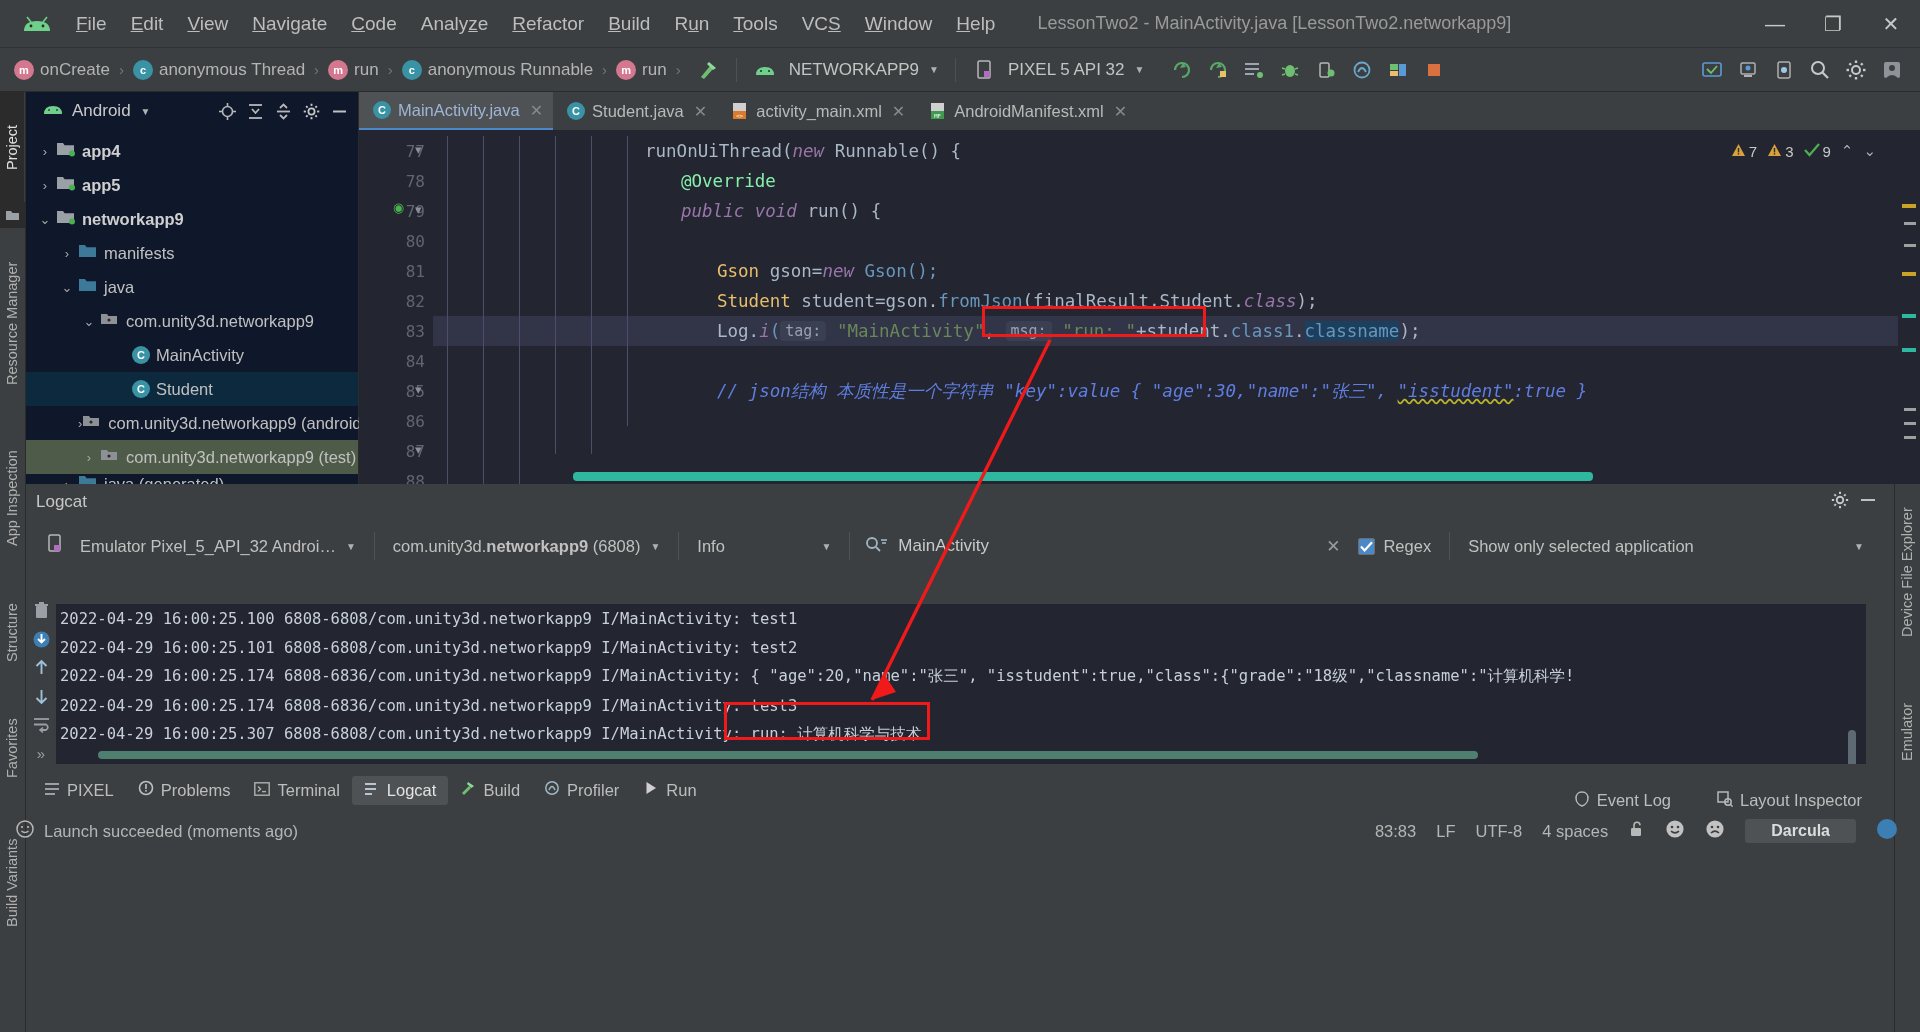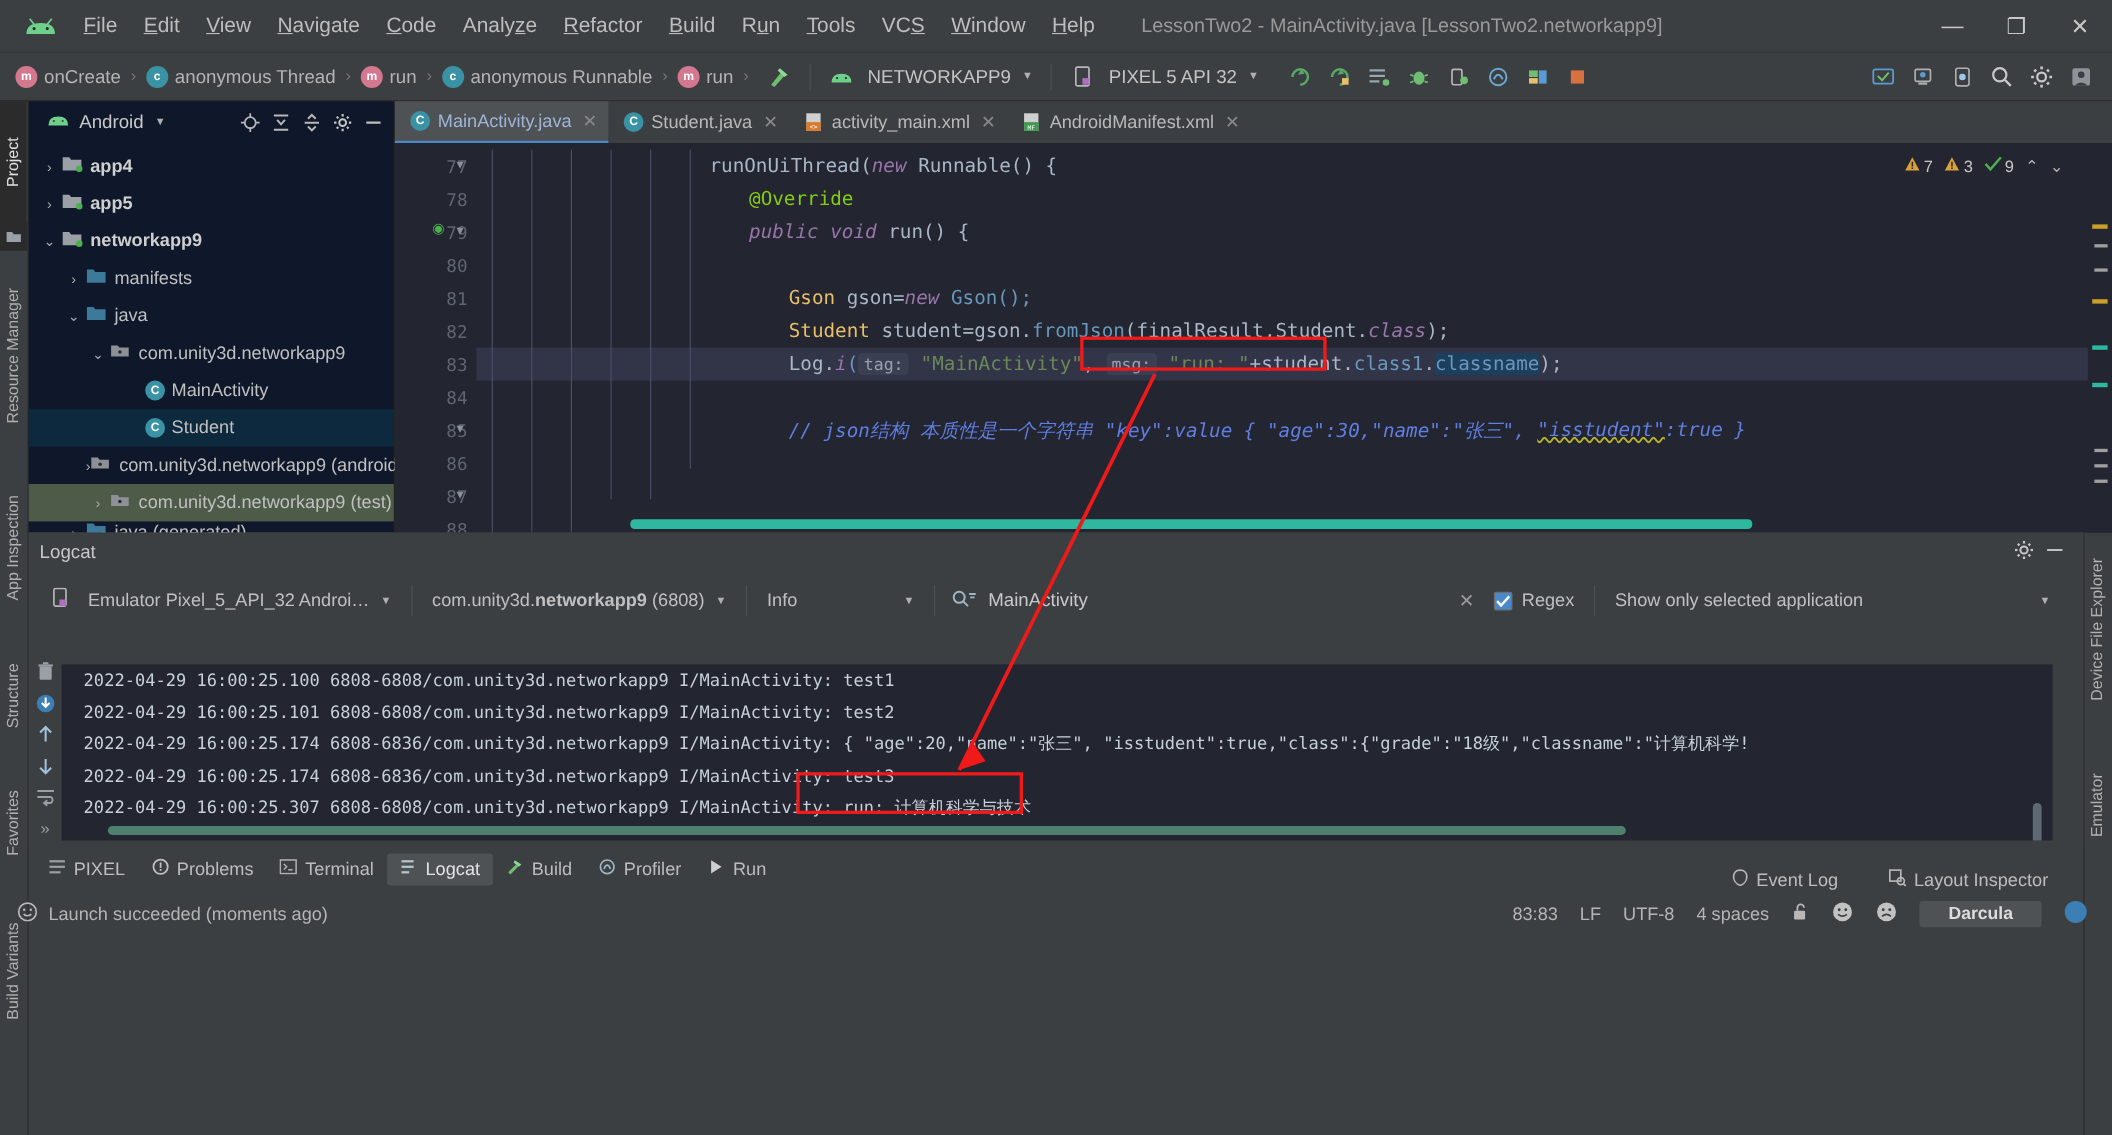--- a/index.html
+++ b/index.html
@@ -93,21 +93,21 @@
   .code-col { flex:1; position:relative; padding-top:6px; font-family:"DejaVu Sans Mono", monospace; font-size:17.5px; }
   .cline { height:30px; display:flex; align-items:center; white-space:pre; color:#a9b7c6; }
   .cline.hl { background:#323447; }
   .indent-guides { position:absolute; top:0; left:0; height:100%; width:100%; pointer-events:none; }
   .ig { position:absolute; width:1px; background:#4b4f6b; top:6px; }
   .kw2 { color:#9876aa; font-style:italic; }
   .type { color:#e8bf6a; }
   .fn { color:#a9b7c6; }
   .meth { color:#6897bb; }
   .str { color:#6a8759; }
-  .anno { color:#84cc16; }
+  .anno { color:#86efac; }
   .cmt { color:#6272a4; font-style:italic; }
   .cmt2 { color:#5f7ee0; font-style:italic; }
   .param-hint { background:#3b3f52; color:#9aa0b0; border-radius:4px; padding:1px 5px; font-size:15px; font-style:normal; }
   .sel { background:#1c3f5e; }
   .squiggle { text-decoration: underline wavy #bbb529; text-decoration-skip-ink:none; }
 
   .inspect-widget { position:absolute; right:14px; top:6px; display:flex; align-items:center; gap:10px; font-size:15px; }
   .iw-item { display:flex; align-items:center; gap:3px; }
   .code-scroll-h { position:absolute; left:140px; bottom:3px; height:9px; width:1020px; background:#2eb8a0; border-radius:4px; }
 
@@ -123,21 +123,21 @@
   .lc-tools { margin-left:auto; display:flex; gap:8px; align-items:center; }
   .lc-toolbar { height:52px; display:flex; align-items:center; padding:0 8px; gap:0; }
   .lc-combo { display:flex; align-items:center; font-size:16.5px; color:#c0c0c0; padding:4px 8px; white-space:nowrap; }
   .lc-divider { width:1px; height:28px; background:#4f5254; margin:0 10px; }
   .search-box { display:flex; align-items:center; flex:1; max-width:620px; }
   .search-box input { background:transparent; border:none; outline:none; color:#c9c9c9; font-size:17px; width:100%; font-family:"Liberation Sans",sans-serif; }
   .chk { width:17px; height:17px; border:1px solid #6d6d6d; background:#4a88c7; display:inline-flex; align-items:center; justify-content:center; border-radius:2px; margin-right:8px; }
   .chk svg { display:block; }
 
   .log-body { position:absolute; left:30px; top:120px; width:1810px; height:160px; background:#232530; overflow:hidden; }
-  .log-line { height:29px; display:flex; align-items:center; padding-left:20px; font-family:"DejaVu Sans Mono", monospace; font-size:15.5px; color:#c7d0d9; white-space:pre; }
+  .log-line { height:29px; display:flex; align-items:center; padding-left:4px; font-family:"DejaVu Sans Mono", monospace; font-size:15.5px; color:#c7d0d9; white-space:pre; }
   .log-sidebar { position:absolute; left:0; top:108px; width:30px; height:172px; display:flex; flex-direction:column; align-items:center; gap:7px; padding-top:8px; }
   .lsb { width:24px; height:24px; display:flex; align-items:center; justify-content:center; }
   .log-hscroll { position:absolute; left:42px; bottom:5px; height:8px; width:1380px; background:#4f7f6f; border-radius:4px; }
   .log-vscroll { position:absolute; right:10px; top:126px; width:8px; height:130px; background:#5e6a73; border-radius:4px; }
 
   
   .bottombar { position:absolute; left:26px; top:770px; width:1868px; height:40px; display:flex; align-items:center; padding:0 6px; }
   .btab { display:flex; align-items:center; gap:7px; padding:5px 12px; font-size:16.5px; color:#bdbdbd; white-space:nowrap; }
   .btab.active { background:#4e5254; border-radius:3px; color:#e3e3e3; }
   .bottom-right { margin-left:auto; display:flex; align-items:flex-start; gap:22px;margin-top:21px; }

